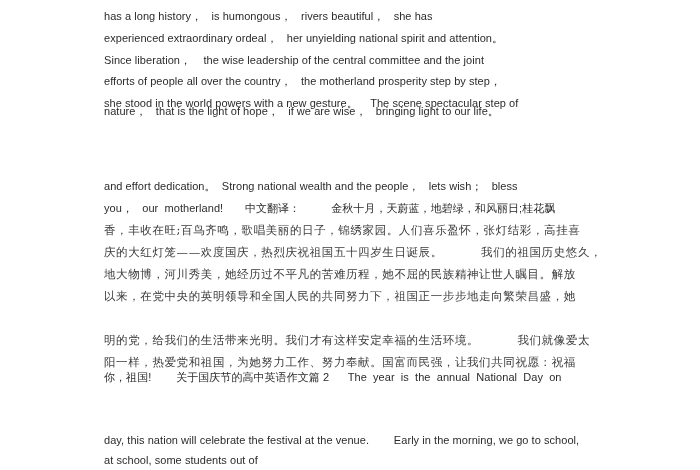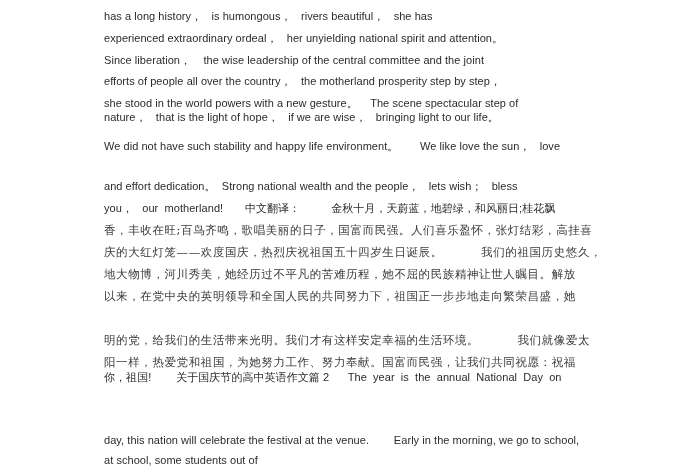--- a/index.html
+++ b/index.html
@@ -12,25 +12,24 @@
 </style>
 </head>
 <body>
 
 <div class="page">
   <div class="line" style="top:9px">has a long history，   is humongous，   rivers beautiful，   she has</div>
   <div class="line" style="top:31px">experienced extraordinary ordeal，   her unyielding national spirit and attention。</div>
   <div class="line" style="top:53px">Since liberation，    the wise leadership of the central committee and the joint</div>
   <div class="line" style="top:74px">efforts of people all over the country，   the motherland prosperity step by step，</div>
   <div class="line" style="top:96px">she stood in the world powers with a new gesture。    The scene spectacular step of</div>
-  <div class="line" style="top:110px">nature，   that is the light of hope，   if we are wise，   bringing light to our life。</div>
-  <div class="line" style="top:139px">We did not have such stability and happy life environment。       We like love the sun，   love</div>
+  <div class="line" style="top:104px">nature，   that is the light of hope，   if we are wise，   bringing light to our life。</div>
   <div class="line" style="top:179px">and effort dedication。  Strong national wealth and the people，   lets wish；   bless</div>
   <div class="line" style="top:201px">you，   our  motherland!       中文翻译：          金秋十月，天蔚蓝，地碧绿，和风丽日;桂花飘</div>
-  <div class="line cn" style="top:223px">香，丰收在旺;百鸟齐鸣，歌唱美丽的日子，国富而民强。人们喜乐盈怀，张灯结彩，高挂喜</div>
+  <div class="line cn" style="top:223px">香，丰收在旺;百鸟齐鸣，歌唱美丽的日子，锦绣家园。人们喜乐盈怀，张灯结彩，高挂喜</div>
   <div class="line cn" style="top:245px">庆的大红灯笼——欢度国庆，热烈庆祝祖国五十四岁生日诞辰。         我们的祖国历史悠久，</div>
   <div class="line cn" style="top:267px">地大物博，河川秀美，她经历过不平凡的苦难历程，她不屈的民族精神让世人瞩目。解放</div>
   <div class="line cn" style="top:289px">以来，在党中央的英明领导和全国人民的共同努力下，祖国正一步步地走向繁荣昌盛，她</div>
   <div class="line cn" style="top:333px">明的党，给我们的生活带来光明。我们才有这样安定幸福的生活环境。         我们就像爱太</div>
   <div class="line cn" style="top:355px">阳一样，热爱党和祖国，为她努力工作、努力奉献。国富而民强，让我们共同祝愿：祝福</div>
   <div class="line" style="top:370px">你，祖国!        关于国庆节的高中英语作文篇 2      The  year  is  the  annual  National  Day  on</div>
   <div class="line" style="top:433px">day, this nation will celebrate the festival at the venue.        Early in the morning, we go to school,</div>
   <div class="line" style="top:453px">at school, some students out of</div>
 </div>
 

